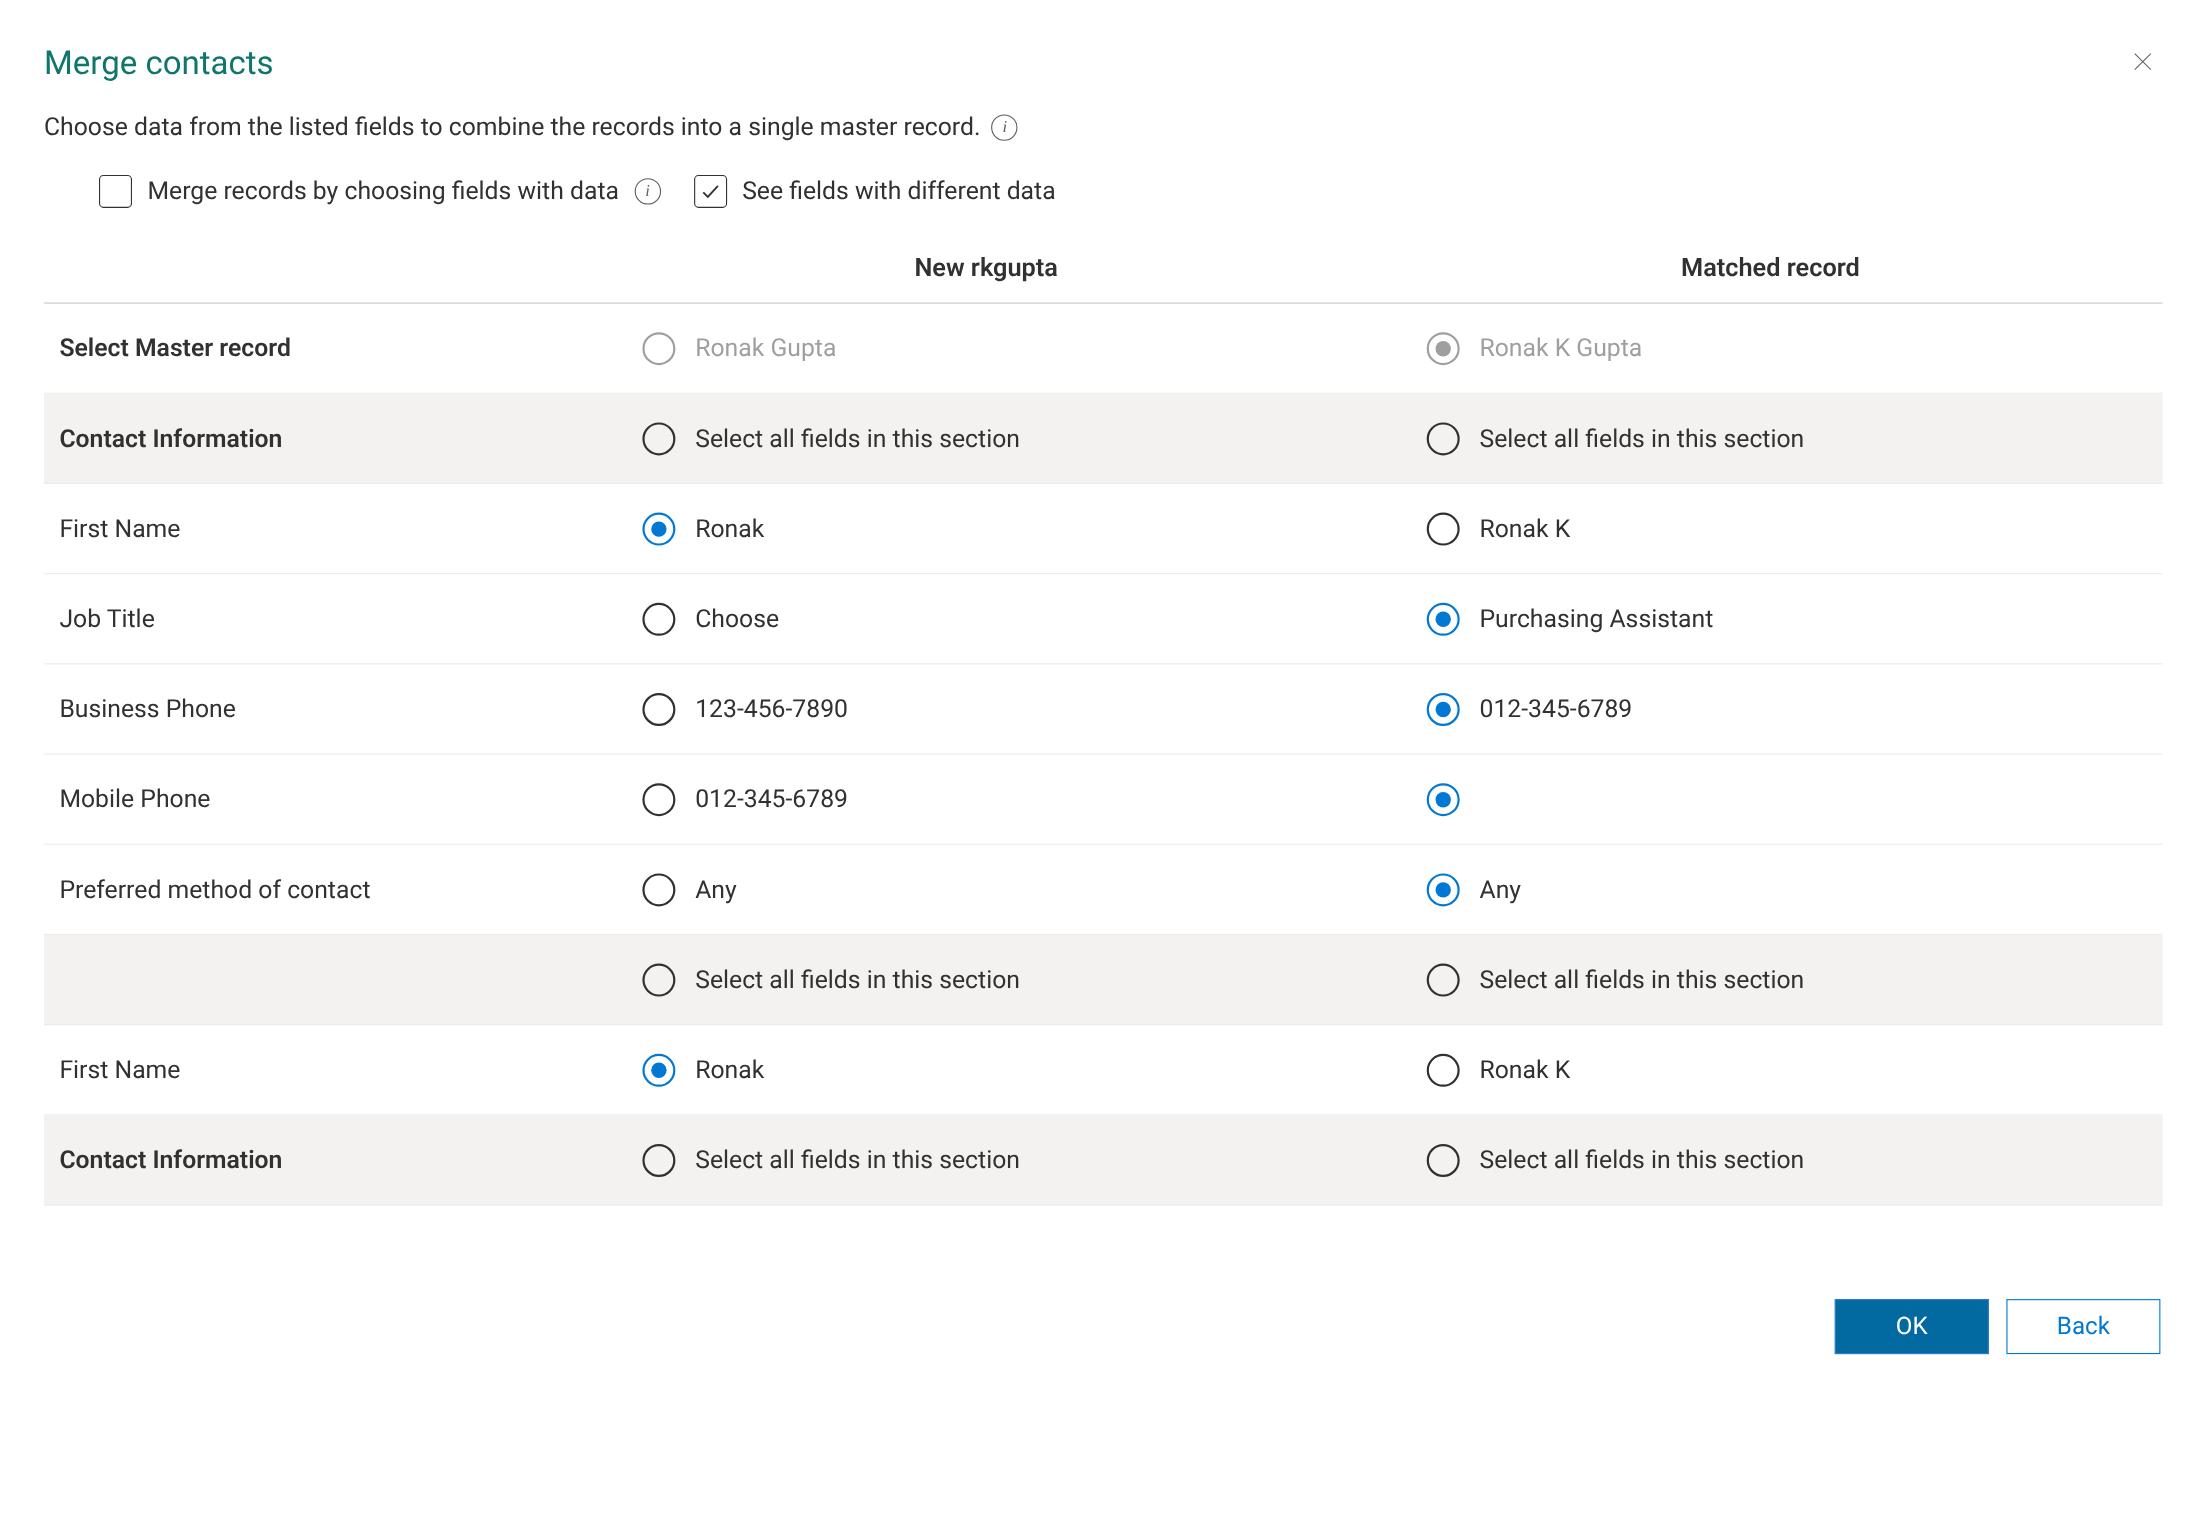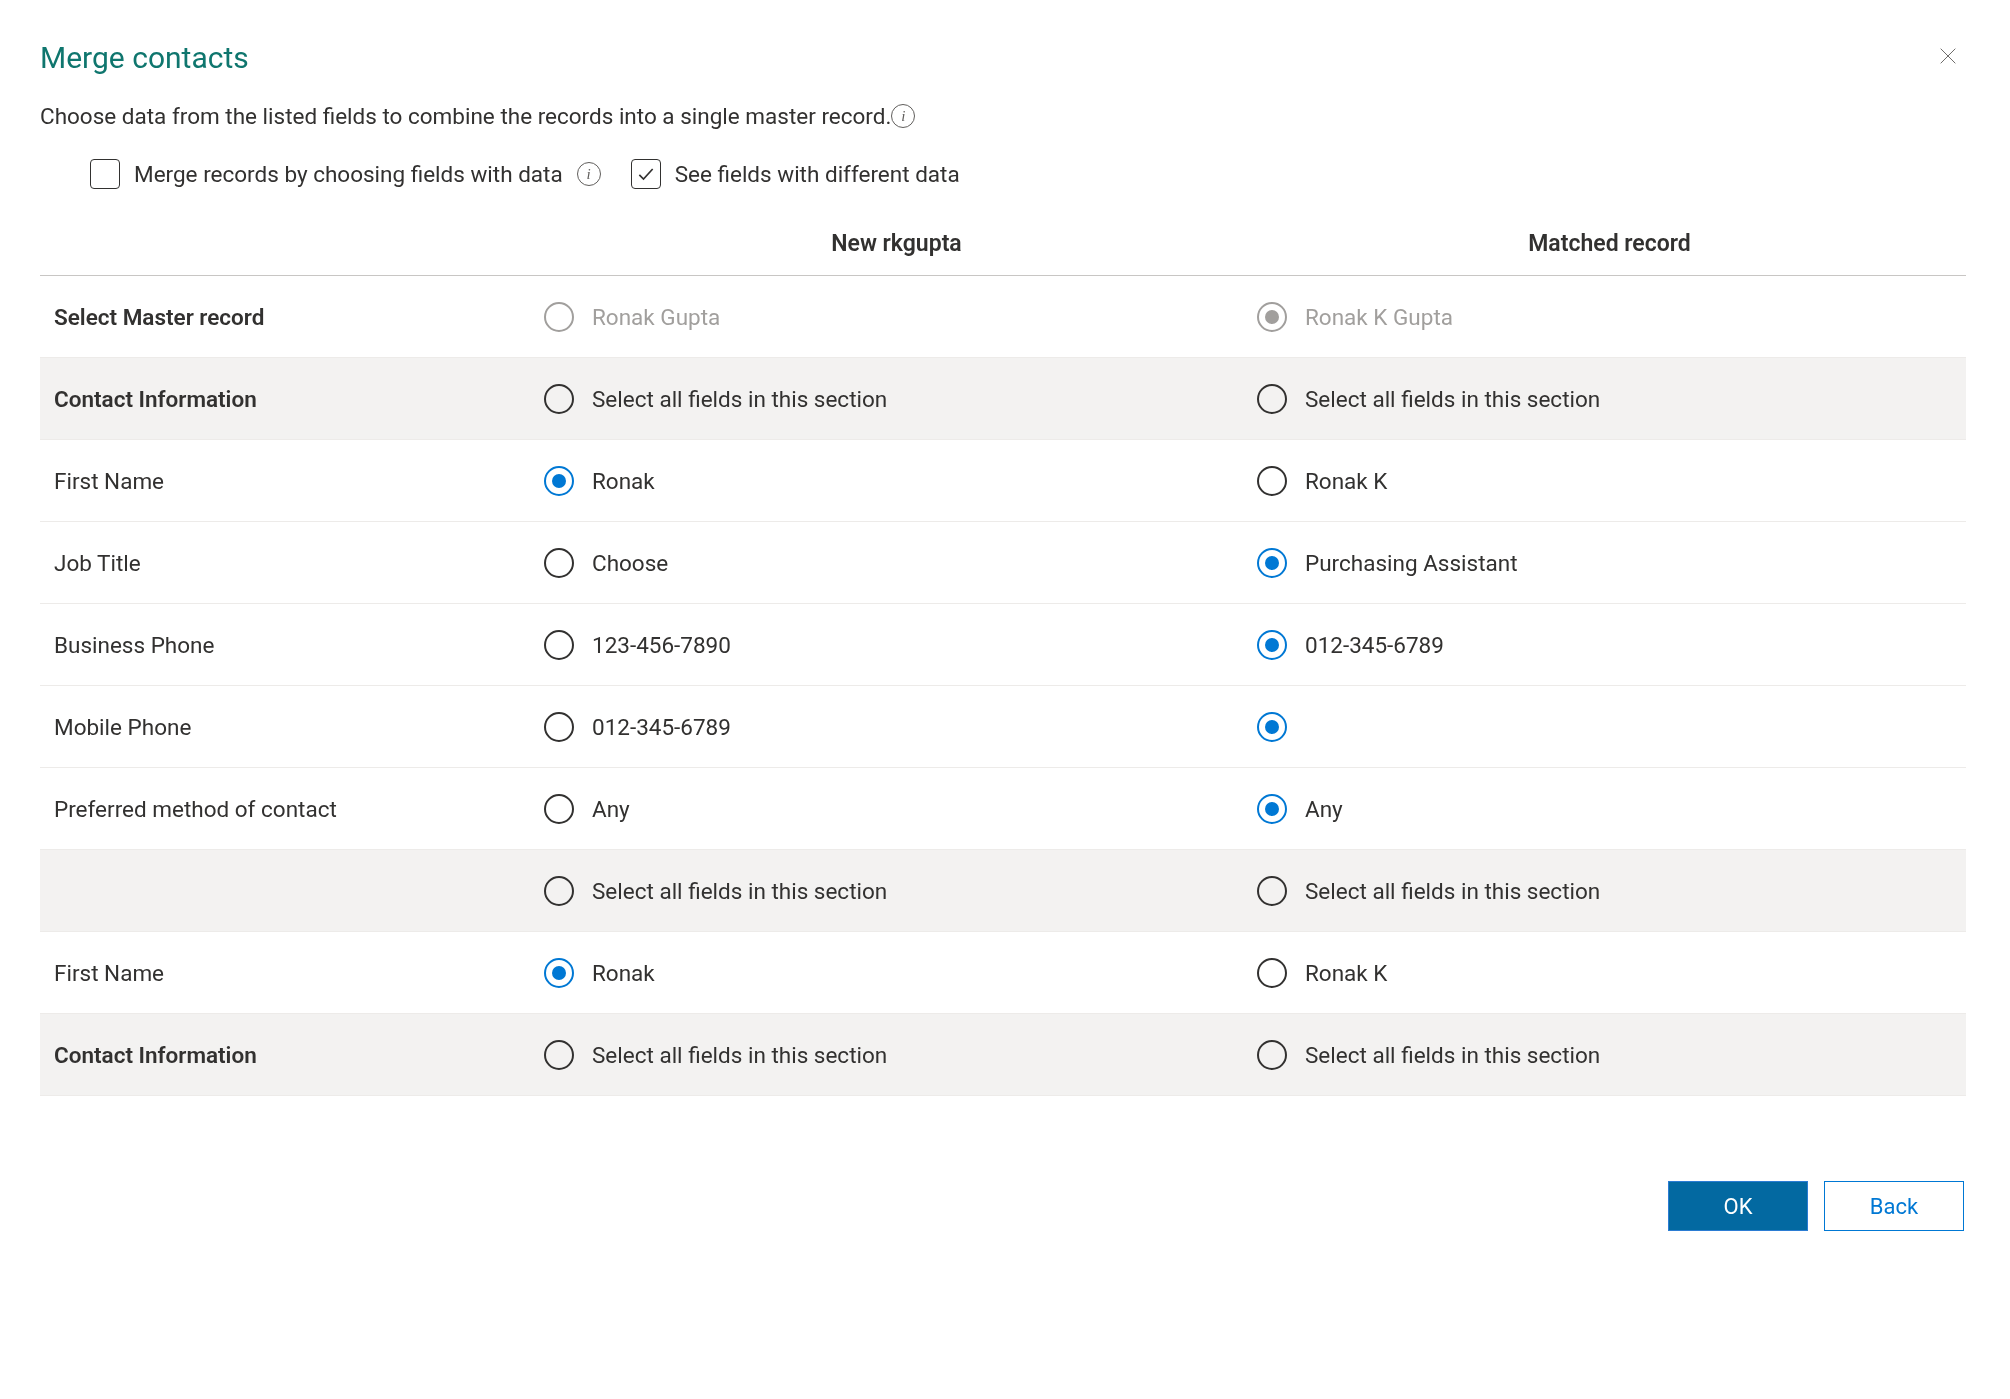--- a/index.html
+++ b/index.html
@@ -26,20 +26,21 @@
     cursor:pointer;
     display:flex;align-items:center;justify-content:center;
     color:#605e5c;
   }
   .close-btn svg { width:22px; height:22px; stroke:#605e5c; stroke-width:1; }
   .subtitle {
     font-size: 22.5px;
     color:#323130;
     display:flex;
     align-items:center;
+    gap:10px;
     margin-bottom: 30px;
   }
   .info-icon {
     display:inline-flex;
     width:24px;height:24px;
     border:1.5px solid #605e5c;
     border-radius:50%;
     align-items:center;justify-content:center;
     font-size:15px;
     color:#605e5c;
@@ -92,20 +93,21 @@
   }
   .columns-header > div:nth-child(2),
   .columns-header > div:nth-child(3) { text-align:center; }
   .row {
     display:grid;
     grid-template-columns: 500px 1fr 1fr;
     align-items:center;
     min-height:82px;
     border-bottom:1px solid #edebe9;
     font-size:22.5px;
+    gap:40px;
   }
   .row.section { background:#f3f2f1; }
   .row .label-cell {
     padding-left:14px;
     font-weight:400;
   }
   .row.section .label-cell,
   .row.master .label-cell { font-weight:600; }
   .row.partial .label-cell { font-weight:600; }
   .value-cell {

